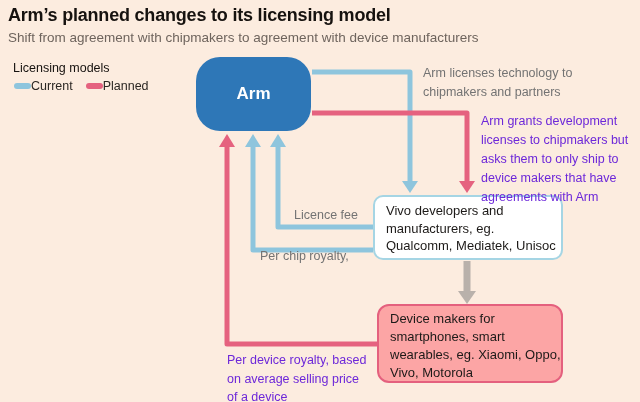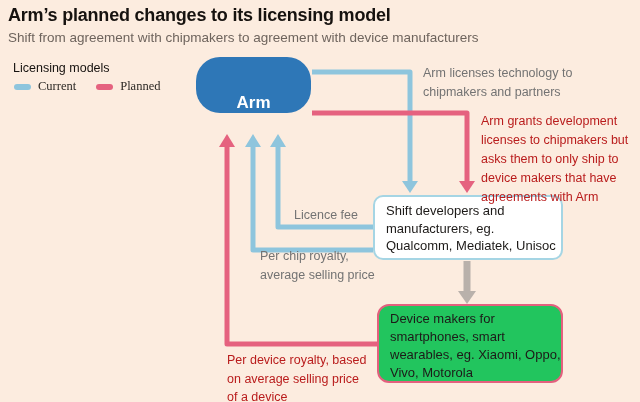--- a/index.html
+++ b/index.html
@@ -21,55 +21,55 @@
   .subtitle{
     position:absolute;left:8px;top:30px;
     font-size:13.5px;color:#6e645d;white-space:nowrap;
   }
   .legend-title{
     position:absolute;left:13px;top:61px;
     font-size:12.5px;font-weight:400;color:#16120f;
   }
   .legend-row{
     position:absolute;left:14px;top:79px;
-    display:flex;align-items:center;gap:7px;
-    font-size:12.5px;color:#2b2723;font-family:Liberation Serif, serif;
+    display:flex;align-items:center;
+    font-size:12.5px;color:#2b2723;
   }
   .swatch{width:17px;height:6px;border-radius:3px;display:inline-block;}
   .swatch.current{background:#8ec5dd;}
   .swatch.planned{background:#e5627f;margin-left:13px;}
   .flow-svg{position:absolute;left:0;top:0;}
   .node{
     position:absolute;box-sizing:border-box;
   }
   .node.arm{
-    left:196px;top:57px;width:115px;height:56px;
+    left:196px;top:57px;width:115px;height:74px;
     background:#2e77b7;border-radius:24px;
-    display:flex;align-items:flex-end;justify-content:center;
+    display:flex;align-items:center;justify-content:center;
     color:#ffffff;font-size:17px;font-weight:700;
   }
   .node.chip{
     left:373px;top:195px;width:190px;height:65px;
     background:#ffffff;border:2.5px solid #a5d5e4;border-radius:10px;
     padding:5px 11px;
     font-size:13px;line-height:17.5px;color:#1d1a18;
   }
   .node.device{
     left:377px;top:304px;width:186px;height:79px;
-    background:#22c55e;border:2.5px solid #e4607e;border-radius:12px;
+    background:#fca5a5;border:2.5px solid #e4607e;border-radius:12px;
     padding:4px 11px;
     font-size:13px;line-height:18px;color:#1d1a18;
   }
   .node .line{white-space:nowrap;}
   .flow-label{
     position:absolute;font-size:12.5px;line-height:19px;
   }
   .flow-label .line{white-space:nowrap;}
   .flow-label.current{color:#737373;}
-  .flow-label.planned{color:#b91c1c;}
+  .flow-label.planned{color:#6d28d9;}
   .lbl-license-tech{left:423px;top:64px;}
   .lbl-dev-license{left:481px;top:112px;}
   .lbl-licence-fee{left:246px;top:206px;width:112px;text-align:right;}
   .lbl-per-chip{left:260px;top:247px;}
   .lbl-per-device{left:227px;top:351px;line-height:18.5px;}
 </style>
 </head>
 <body>
 
 <div class="canvas">
@@ -116,21 +116,21 @@
       <path d="M312 113 H467 V181" fill="none" stroke-width="5" stroke-linejoin="round"></path>
       <polygon points="459,181 475,181 467,193" stroke="none"></polygon>
     </g>
   </svg>
 
   <div class="node arm">
     <span>Arm</span>
   </div>
 
   <div class="node chip">
-    <div class="line">Shift developers and</div>
+    <div class="line">Vivo developers and</div>
     <div class="line">manufacturers, eg.</div>
     <div class="line">Qualcomm, Mediatek, Unisoc</div>
   </div>
 
   <div class="node device">
     <div class="line">Device makers for</div>
     <div class="line">smartphones, smart</div>
     <div class="line">wearables, eg. Xiaomi, Oppo,</div>
     <div class="line">Vivo, Motorola</div>
   </div>
@@ -147,21 +147,20 @@
     <div class="line">device makers that have</div>
     <div class="line">agreements with Arm</div>
   </div>
 
   <div class="flow-label current lbl-licence-fee">
     <div class="line">Licence fee</div>
   </div>
 
   <div class="flow-label current lbl-per-chip">
     <div class="line">Per chip royalty,</div>
-    <div class="line">average selling price</div>
   </div>
 
   <div class="flow-label planned lbl-per-device">
     <div class="line">Per device royalty, based</div>
     <div class="line">on average selling price</div>
     <div class="line">of a device</div>
   </div>
 
 </div>
 

